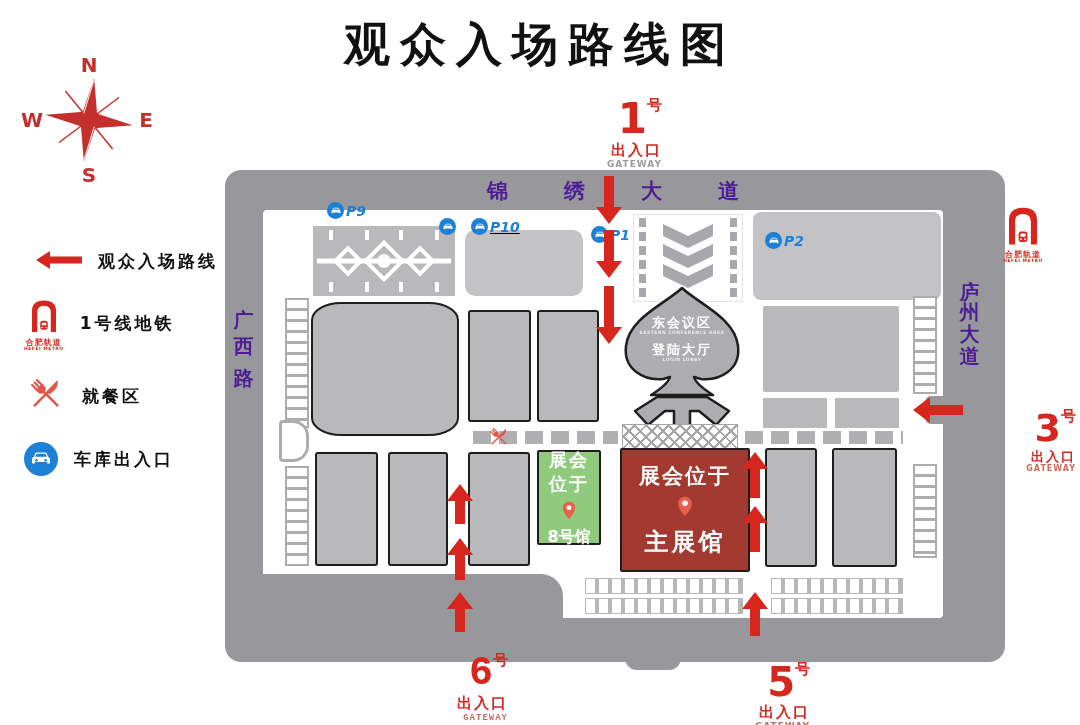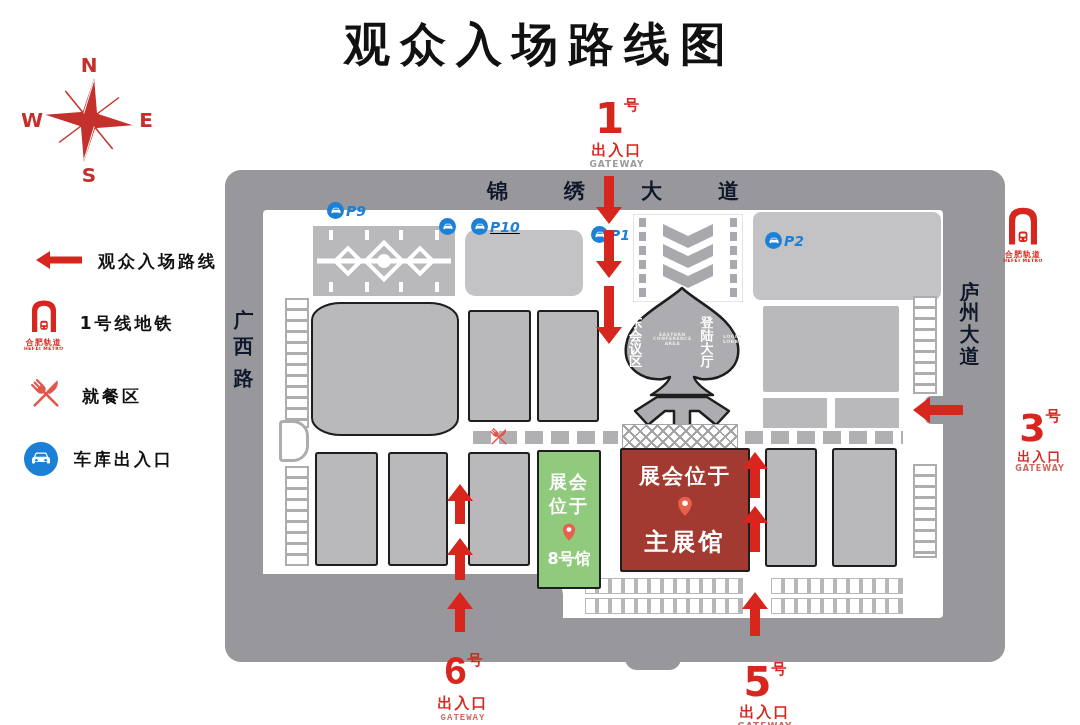--- a/index.html
+++ b/index.html
@@ -16,52 +16,52 @@
   
   .legend-row{display:flex;align-items:center;gap:16px;}
   .legend-label{font-size:17px;font-weight:700;color:#111;letter-spacing:3px;white-space:nowrap;}
   .metro-badge{display:flex;flex-direction:column;align-items:center;line-height:1;}
   .metro-cn{font-size:8px;font-weight:700;color:#D7261E;letter-spacing:1px;margin-top:1px;}
   .metro-en{font-size:4.5px;font-weight:700;color:#D7261E;letter-spacing:.5px;}
   .car-circle{border-radius:50%;background:#1B80D6;display:flex;align-items:center;justify-content:center;}
   
   .map{left:225px;top:170px;width:780px;height:492px;background:#98989C;border-radius:16px;}
   .map-inner{left:38px;top:40px;width:680px;height:408px;background:#fff;border-radius:4px;}
-  .road-label{color:#0f172a;font-weight:700;font-size:21px;white-space:nowrap;}
+  .road-label{color:#4c1d95;font-weight:700;font-size:21px;white-space:nowrap;}
   .road-v{writing-mode:vertical-rl;text-orientation:upright;}
   .bldg{position:absolute;background:#B9B9BC;}
   .bldg-outline{border:2.5px solid #1e1e1e;border-radius:3px;box-sizing:border-box;}
   .pcol{position:absolute;box-sizing:border-box;border:2px solid #ADADB0;
         background:repeating-linear-gradient(180deg,#fff 0 8px,#ADADB0 8px 11px);}
   .prow{height:14px;background:repeating-linear-gradient(90deg,#fff 0 9px,#B7B7BA 9px 13px);border:1px solid #B7B7BA;}
   .pstrip{position:absolute;display:flex;flex-direction:column;gap:4px;}
   .walk{position:absolute;height:13px;background:repeating-linear-gradient(90deg,#B0B0B3 0 18px,rgba(0,0,0,0) 18px 26px);}
   .hatch{position:absolute;background:
       repeating-linear-gradient(45deg,#A5A5A8 0 2px,rgba(0,0,0,0) 2px 8px),
       repeating-linear-gradient(-45deg,#A5A5A8 0 2px,rgba(0,0,0,0) 2px 8px),#fff;
       border:1.5px solid #A5A5A8;box-sizing:border-box;}
   
-  .gw{display:flex;flex-direction:column;align-items:center;line-height:1;text-align:center;}
+  .gw{display:flex;flex-direction:column;align-items:flex-end;line-height:1;text-align:center;}
   .gw-num{font-size:42px;font-weight:900;color:#D7261E;}
   .gw-hao{font-size:15px;font-weight:900;color:#D7261E;vertical-align:top;}
   .gw-entrance{font-size:15px;font-weight:900;color:#D7261E;letter-spacing:2px;margin-top:3px;}
   .gw-en{font-size:9px;font-weight:700;letter-spacing:1px;margin-top:2px;color:#CC6A5F;}
   .gw-en.gray{color:#9B9B9B;}
   
   .hall-box{position:absolute;box-sizing:border-box;border:2px solid #1e1e1e;border-radius:2px;
             display:flex;flex-direction:column;align-items:center;justify-content:center;
             color:#fff;font-weight:900;text-align:center;}
   .hall-green{background:#8FCA7D;}
   .hall-red{background:#A23A32;}
   .hall-line{letter-spacing:2px;}
   
   .pmark{position:absolute;display:flex;align-items:center;gap:2px;}
   .pmark-label{font-size:14px;font-weight:900;color:#1B80D6;font-style:italic;}
   
-  .east-text{display:flex;flex-direction:row;align-items:center;color:#fff;line-height:1;text-align:center;}
+  .east-text{display:flex;flex-direction:column;align-items:center;color:#fff;line-height:1;text-align:center;}
   .east-cn{font-size:13px;font-weight:700;letter-spacing:2px;}
   .east-en{font-size:4.5px;font-weight:700;color:#E8E8EA;letter-spacing:.5px;margin:2px 0 7px 0;}
 </style>
 </head>
 <body>
 
 <div class="abs page-title">观众入场路线图</div>
 
 <div class="abs" style="left:22px;top:56px;width:134px;height:128px;">
   <svg width="134" height="128" viewBox="0 0 134 128">
@@ -247,21 +247,21 @@
         <path d="M17 11h10v3.5a5 5 0 0 1-10 0z"></path>
           <rect x="20.6" y="14" width="2.8" height="27" rx="1.4"></rect>
       </g>
       <g transform="rotate(45 22 22)">
         <path d="M20.2 2.5 C25.5 5 27 12.5 24.8 19.5 L20.4 19.5 Z"></path>
           <rect x="20.6" y="18" width="2.8" height="23" rx="1.4"></rect>
       </g>
     </svg>
   </div>
 
-  <div class="hall-box hall-green" style="left:312px;top:280px;width:64px;height:139px;font-size:18px;">
+  <div class="hall-box hall-green" style="left:312px;top:280px;width:64px;height:95px;font-size:18px;">
     <span class="hall-line">展会</span>
     <span class="hall-line">位于</span>
     <span style="margin:5px 0 3px 0;">
       <svg width="14" height="19" viewBox="0 0 24 32">
           <path d="M12 1C6 1 1.5 5.6 1.5 11.4 c0 7.6 9 18.6 10.5 18.6 s10.5-11 10.5-18.6 C22.5 5.6 18 1 12 1z" fill="#E8604C"></path>
           <circle cx="12" cy="11" r="4.2" fill="#fff"></circle>
         </svg>
     </span>
     <span style="font-size:16px;">8号馆</span>
   </div>

